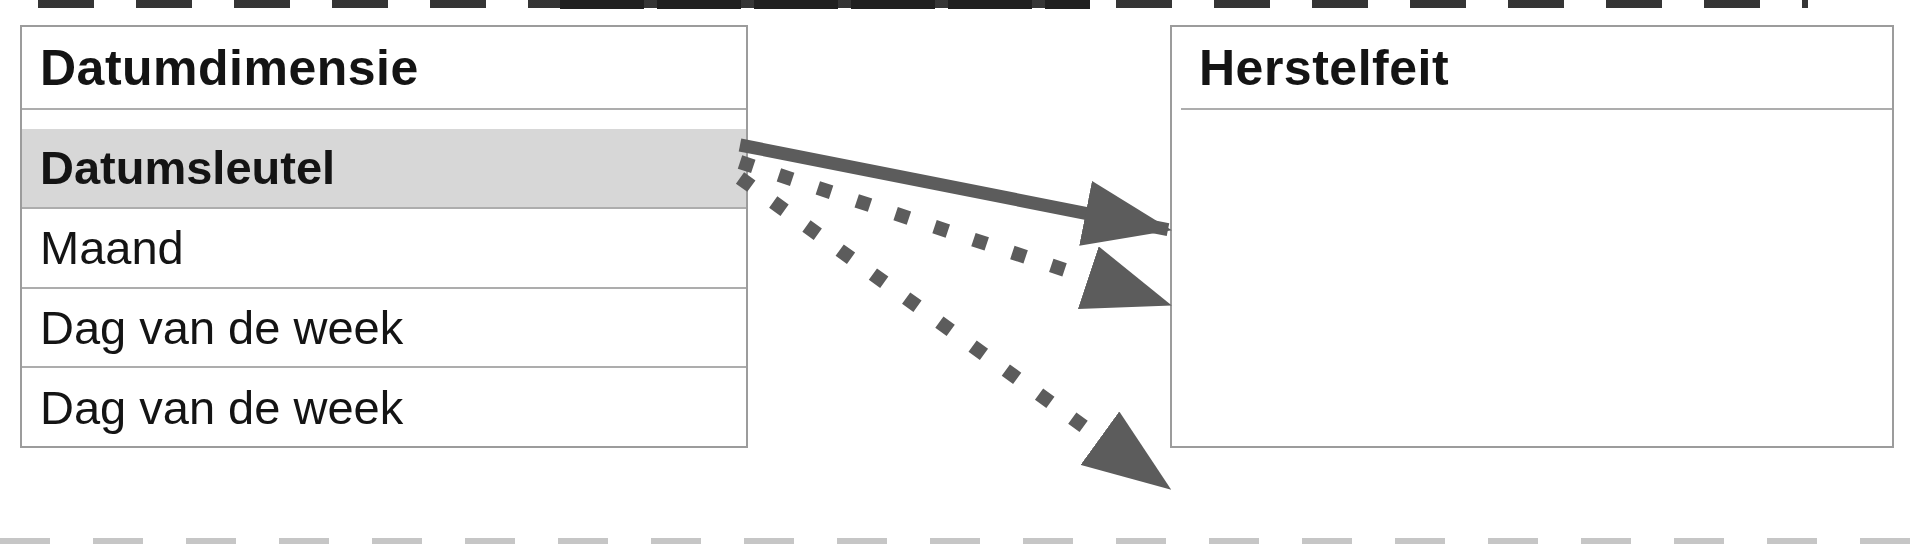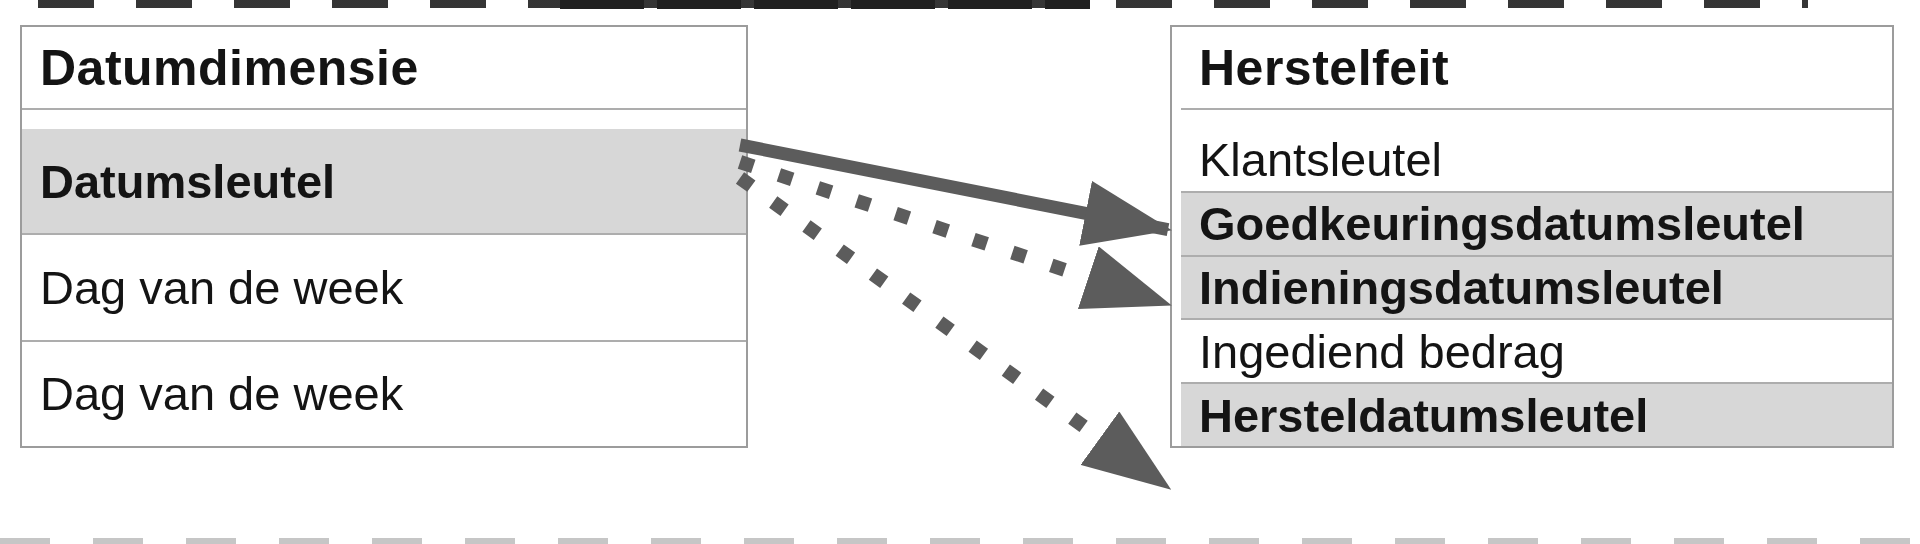--- a/index.html
+++ b/index.html
@@ -91,47 +91,33 @@
   <div class="edge-artifact top"></div>
   <div class="edge-artifact top-dense"></div>
 
   <div class="entity-table table-left">
     <div class="t-header">Datumdimensie</div>
     <div class="t-rows">
         <div class="t-row highlighted">
           <span>Datumsleutel</span>
         </div>
         <div class="t-row">
+          <span>Maand</span>
+        </div>
+        <div class="t-row">
           <span>Dag van de week</span>
         </div>
         <div class="t-row">
           <span>Dag van de week</span>
         </div>
       </div>
   </div>
 
   <div class="entity-table table-right">
     <div class="t-header">Herstelfeit</div>
-    <div class="t-rows">
-        <div class="t-row">
-          <span>Klantsleutel</span>
-        </div>
-        <div class="t-row highlighted">
-          <span>Goedkeuringsdatumsleutel</span>
-        </div>
-        <div class="t-row highlighted">
-          <span>Indieningsdatumsleutel</span>
-        </div>
-        <div class="t-row">
-          <span>Ingediend bedrag</span>
-        </div>
-        <div class="t-row highlighted">
-          <span>Hersteldatumsleutel</span>
-        </div>
-      </div>
   </div>
 
   <svg id="arrow-layer" width="1920" height="544" viewBox="0 0 1920 544" xmlns="http://www.w3.org/2000/svg">
       <defs>
         <marker id="arrowhead" markerUnits="userSpaceOnUse" markerWidth="88" markerHeight="66" refX="84" refY="33" orient="auto">
           <path d="M0,0 L88,33 L0,66 Z" fill="#5c5c5c"></path>
         </marker>
       </defs>
       <line x1="740" y1="145" x2="1168" y2="229.59375" stroke="#5c5c5c" stroke-width="13" marker-end="url(#arrowhead)"></line>
       <line x1="740" y1="162" x2="1168" y2="304.1875" stroke="#5c5c5c" stroke-width="14" stroke-dasharray="14 27" marker-end="url(#arrowhead)"></line>

